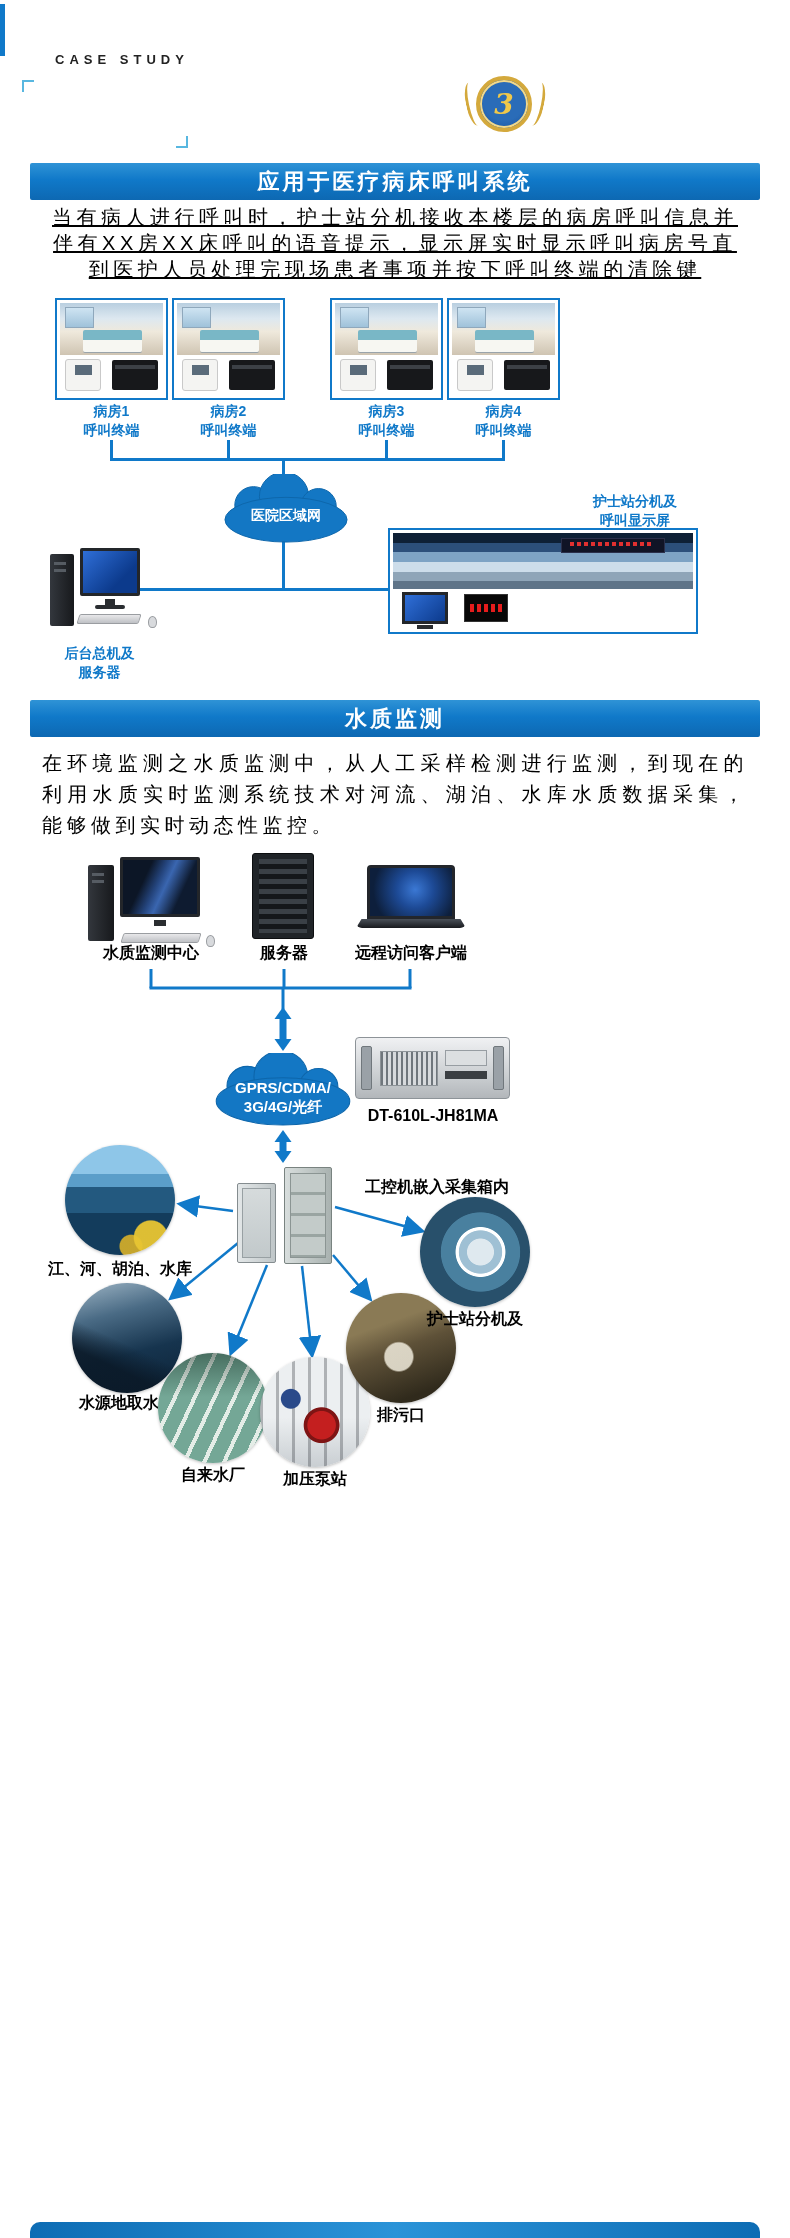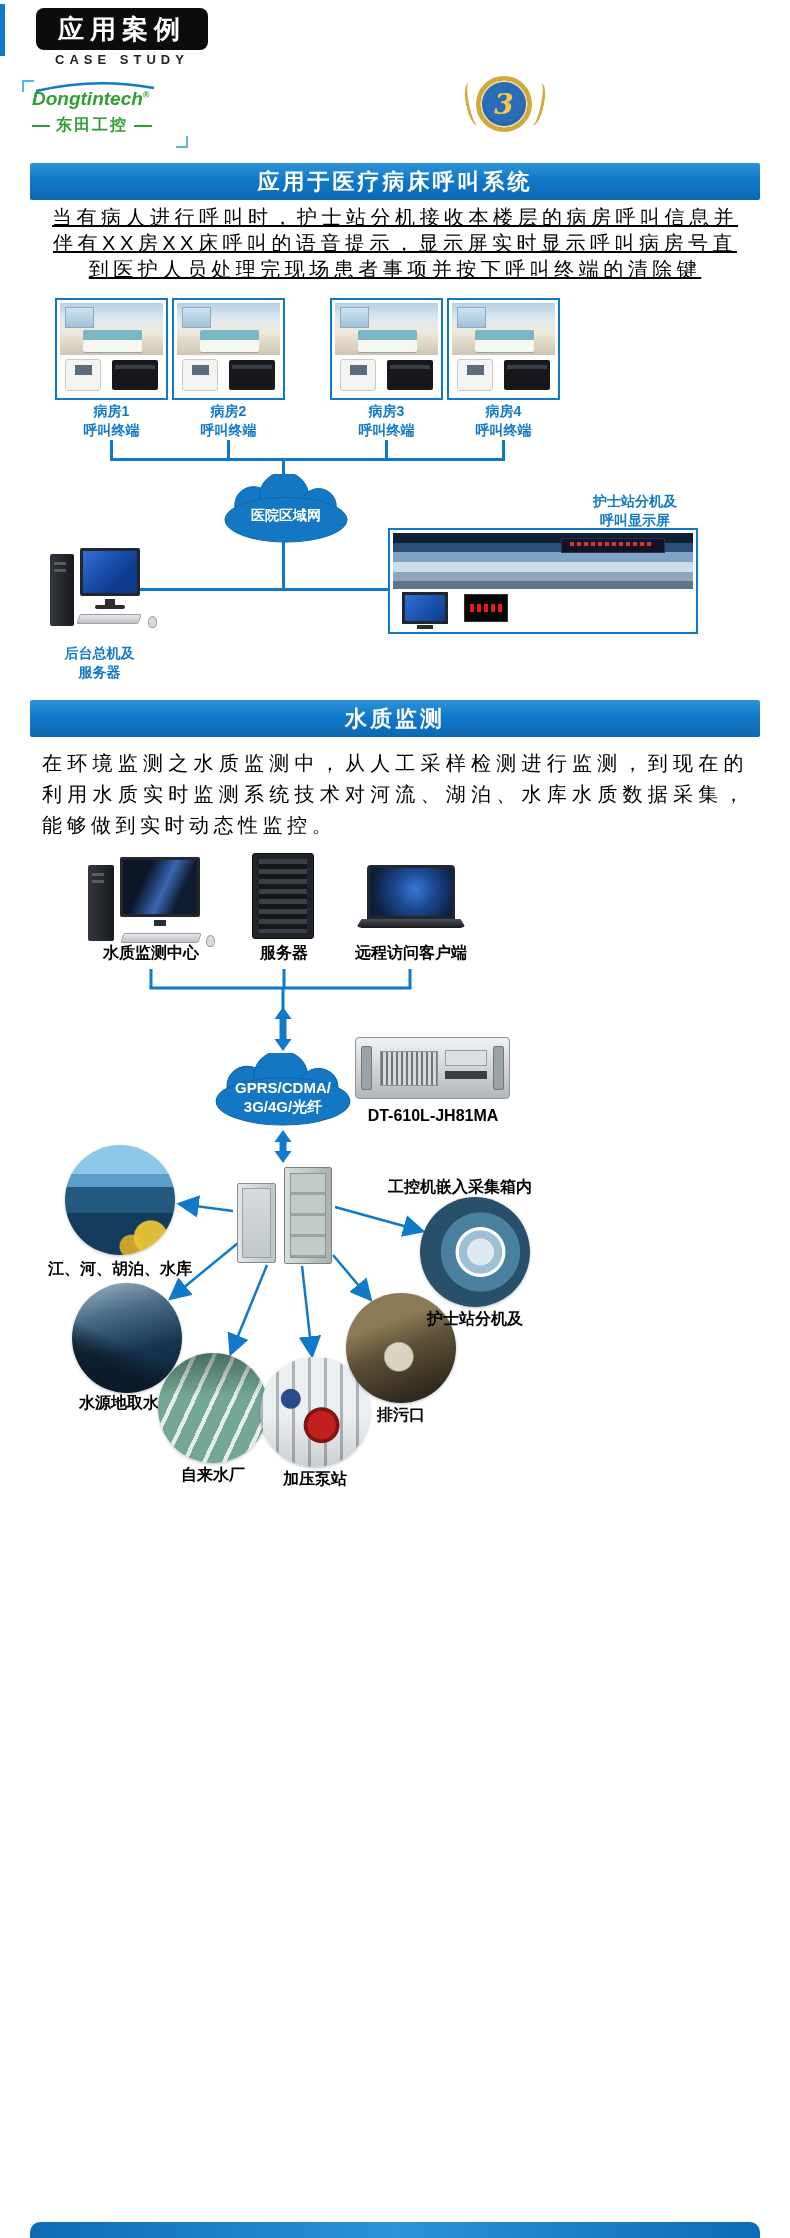--- a/index.html
+++ b/index.html
@@ -158,36 +158,24 @@
   
   .footer-bar { position:absolute; left:30px; top:2222px; width:730px; height:16px;
     background:linear-gradient(90deg,#0d6cb4,#2a93d8 50%,#0d6cb4); border-radius:10px 10px 0 0; }
 </style>
 </head>
 <body>
 
 <div class="page">
 
   <div class="left-accent"></div>
-  <div class="header-box">应用案例</div>
   <div class="header-sub">CASE STUDY</div>
 
   <div class="bracket bracket-tl"></div>
   <div class="bracket bracket-br"></div>
-  <div class="brand">
-    <svg class="brand-swoosh" width="130" height="12">
-      <path d="M6,10 Q65,-4 124,7" stroke="#1079c9" stroke-width="2.5" fill="none"></path>
-    </svg>
-    <div class="brand-en"><span>Dongtintech</span><sup>®</sup></div>
-    <div class="brand-cn">
-      <span class="dash"></span>
-      <span>东田工控</span>
-      <span class="dash"></span>
-    </div>
-  </div>
   <div class="badge">
     <div class="badge-circle">
         <span>3</span>
       </div>
     <div class="badge-ribbon">
         <span>三年质保</span>
       </div>
   </div>
 
   <div class="banner" style="top:163px;">应用于医疗病床呼叫系统</div>
@@ -346,21 +334,21 @@
 
     <div class="rack">
       <div class="rack-vents"></div>
       <div class="rack-bay"></div>
       <div class="rack-slot"></div>
     </div>
     <div class="black-label" style="left:318px; top:262px; width:170px;">DT-610L-JH81MA</div>
 
     <div class="cab-s"></div>
     <div class="cab-l"></div>
-    <div class="black-label" style="left:312px; top:332px; width:190px; text-align:right; white-space:nowrap;">工控机嵌入采集箱内</div>
+    <div class="black-label" style="left:312px; top:332px; width:190px; text-align:center; white-space:nowrap;">工控机嵌入采集箱内</div>
 
     <div class="site site-lake" style="left:35px; top:300px;"></div>
     <div class="black-label" style="left:5px; top:414px; width:170px;">江、河、胡泊、水库</div>
 
     <div class="site site-intake" style="left:42px; top:438px;"></div>
     <div class="black-label" style="left:22px; top:548px; width:150px;">水源地取水口</div>
 
     <div class="site site-waterworks" style="left:128px; top:508px;"></div>
     <div class="black-label" style="left:128px; top:620px; width:110px;">自来水厂</div>
 

